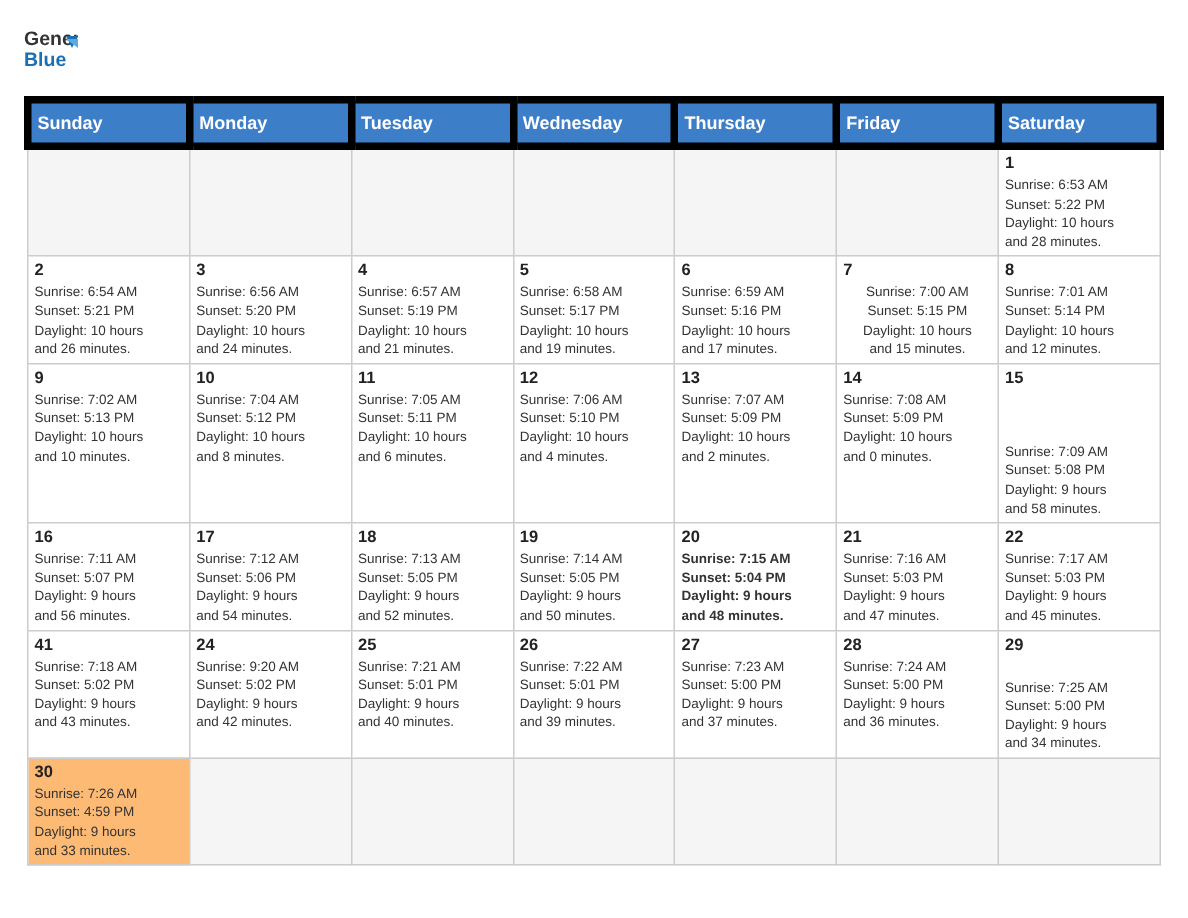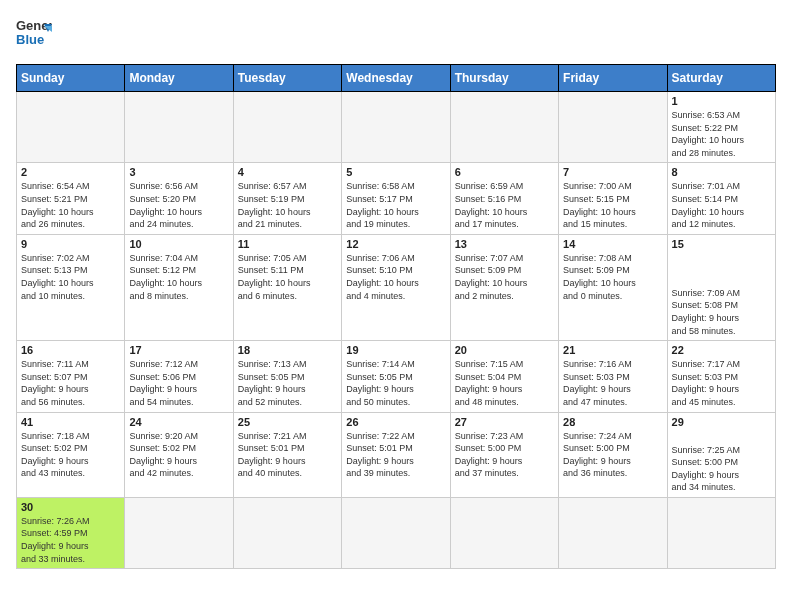--- a/index.html
+++ b/index.html
@@ -42,21 +42,21 @@
       border-collapse: collapse;
       border: 1px solid #ccc;
     }
     .calendar th {
       background: #3d7ec9;
       color: #fff;
       font-size: 12px;
       font-weight: bold;
       padding: 6px 4px;
       text-align: left;
-      border: 1px solid #000000;
+      border: 5px solid #000000;
     }
     .calendar td {
       vertical-align: top;
       border: 1px solid #ccc;
       padding: 3px 4px;
       font-size: 9.5px;
       color: #333;
       width: calc(100% / 7);
       min-height: 70px;
       background: #fff;
@@ -73,21 +73,21 @@
     }
     .day-info {
       font-size: 9px;
       color: #333;
       line-height: 1.4;
     }
     .last-row td {
       background: #f5f5f5;
     }
     .last-row td.has-data {
-      background: #bef264;
+      background: #fdba74;
     }
   </style>
 </head>
 <body>
 
 <div class="header">
   <div class="logo">
     <svg class="logo-icon" viewBox="0 0 36 36">
       <text x="0" y="14" font-size="13" font-family="Arial" font-weight="bold" fill="#333">General</text>
       <text x="0" y="28" font-size="13" font-family="Arial" font-weight="bold" fill="#1a6fb5">Blue</text>
@@ -156,21 +156,21 @@
         </td>
         <td>
           <span class="day-number">6</span>
           <div class="day-info" style="white-space: pre-line;">Sunrise: 6:59 AM
 Sunset: 5:16 PM
 Daylight: 10 hours
 and 17 minutes.</div>
         </td>
         <td>
           <span class="day-number">7</span>
-          <div class="day-info" style="white-space: pre-line;">Sunrise: 7:00 AM
+          <div class="day-info" style="white-space: pre-line; text-align: center;">Sunrise: 7:00 AM
 Sunset: 5:15 PM
 Daylight: 10 hours
 and 15 minutes.</div>
         </td>
         <td>
           <span class="day-number">8</span>
           <div class="day-info" style="white-space: pre-line;">Sunrise: 7:01 AM
 Sunset: 5:14 PM
 Daylight: 10 hours
 and 12 minutes.</div>
@@ -251,21 +251,21 @@
         </td>
         <td>
           <span class="day-number">19</span>
           <div class="day-info" style="white-space: pre-line;">Sunrise: 7:14 AM
 Sunset: 5:05 PM
 Daylight: 9 hours
 and 50 minutes.</div>
         </td>
         <td>
           <span class="day-number">20</span>
-          <div class="day-info" style="white-space: pre-line;">Sunrise: 7:15 AM
+          <div class="day-info" style="white-space: pre-line; font-weight: bold;">Sunrise: 7:15 AM
 Sunset: 5:04 PM
 Daylight: 9 hours
 and 48 minutes.</div>
         </td>
         <td>
           <span class="day-number">21</span>
           <div class="day-info" style="white-space: pre-line;">Sunrise: 7:16 AM
 Sunset: 5:03 PM
 Daylight: 9 hours
 and 47 minutes.</div>

